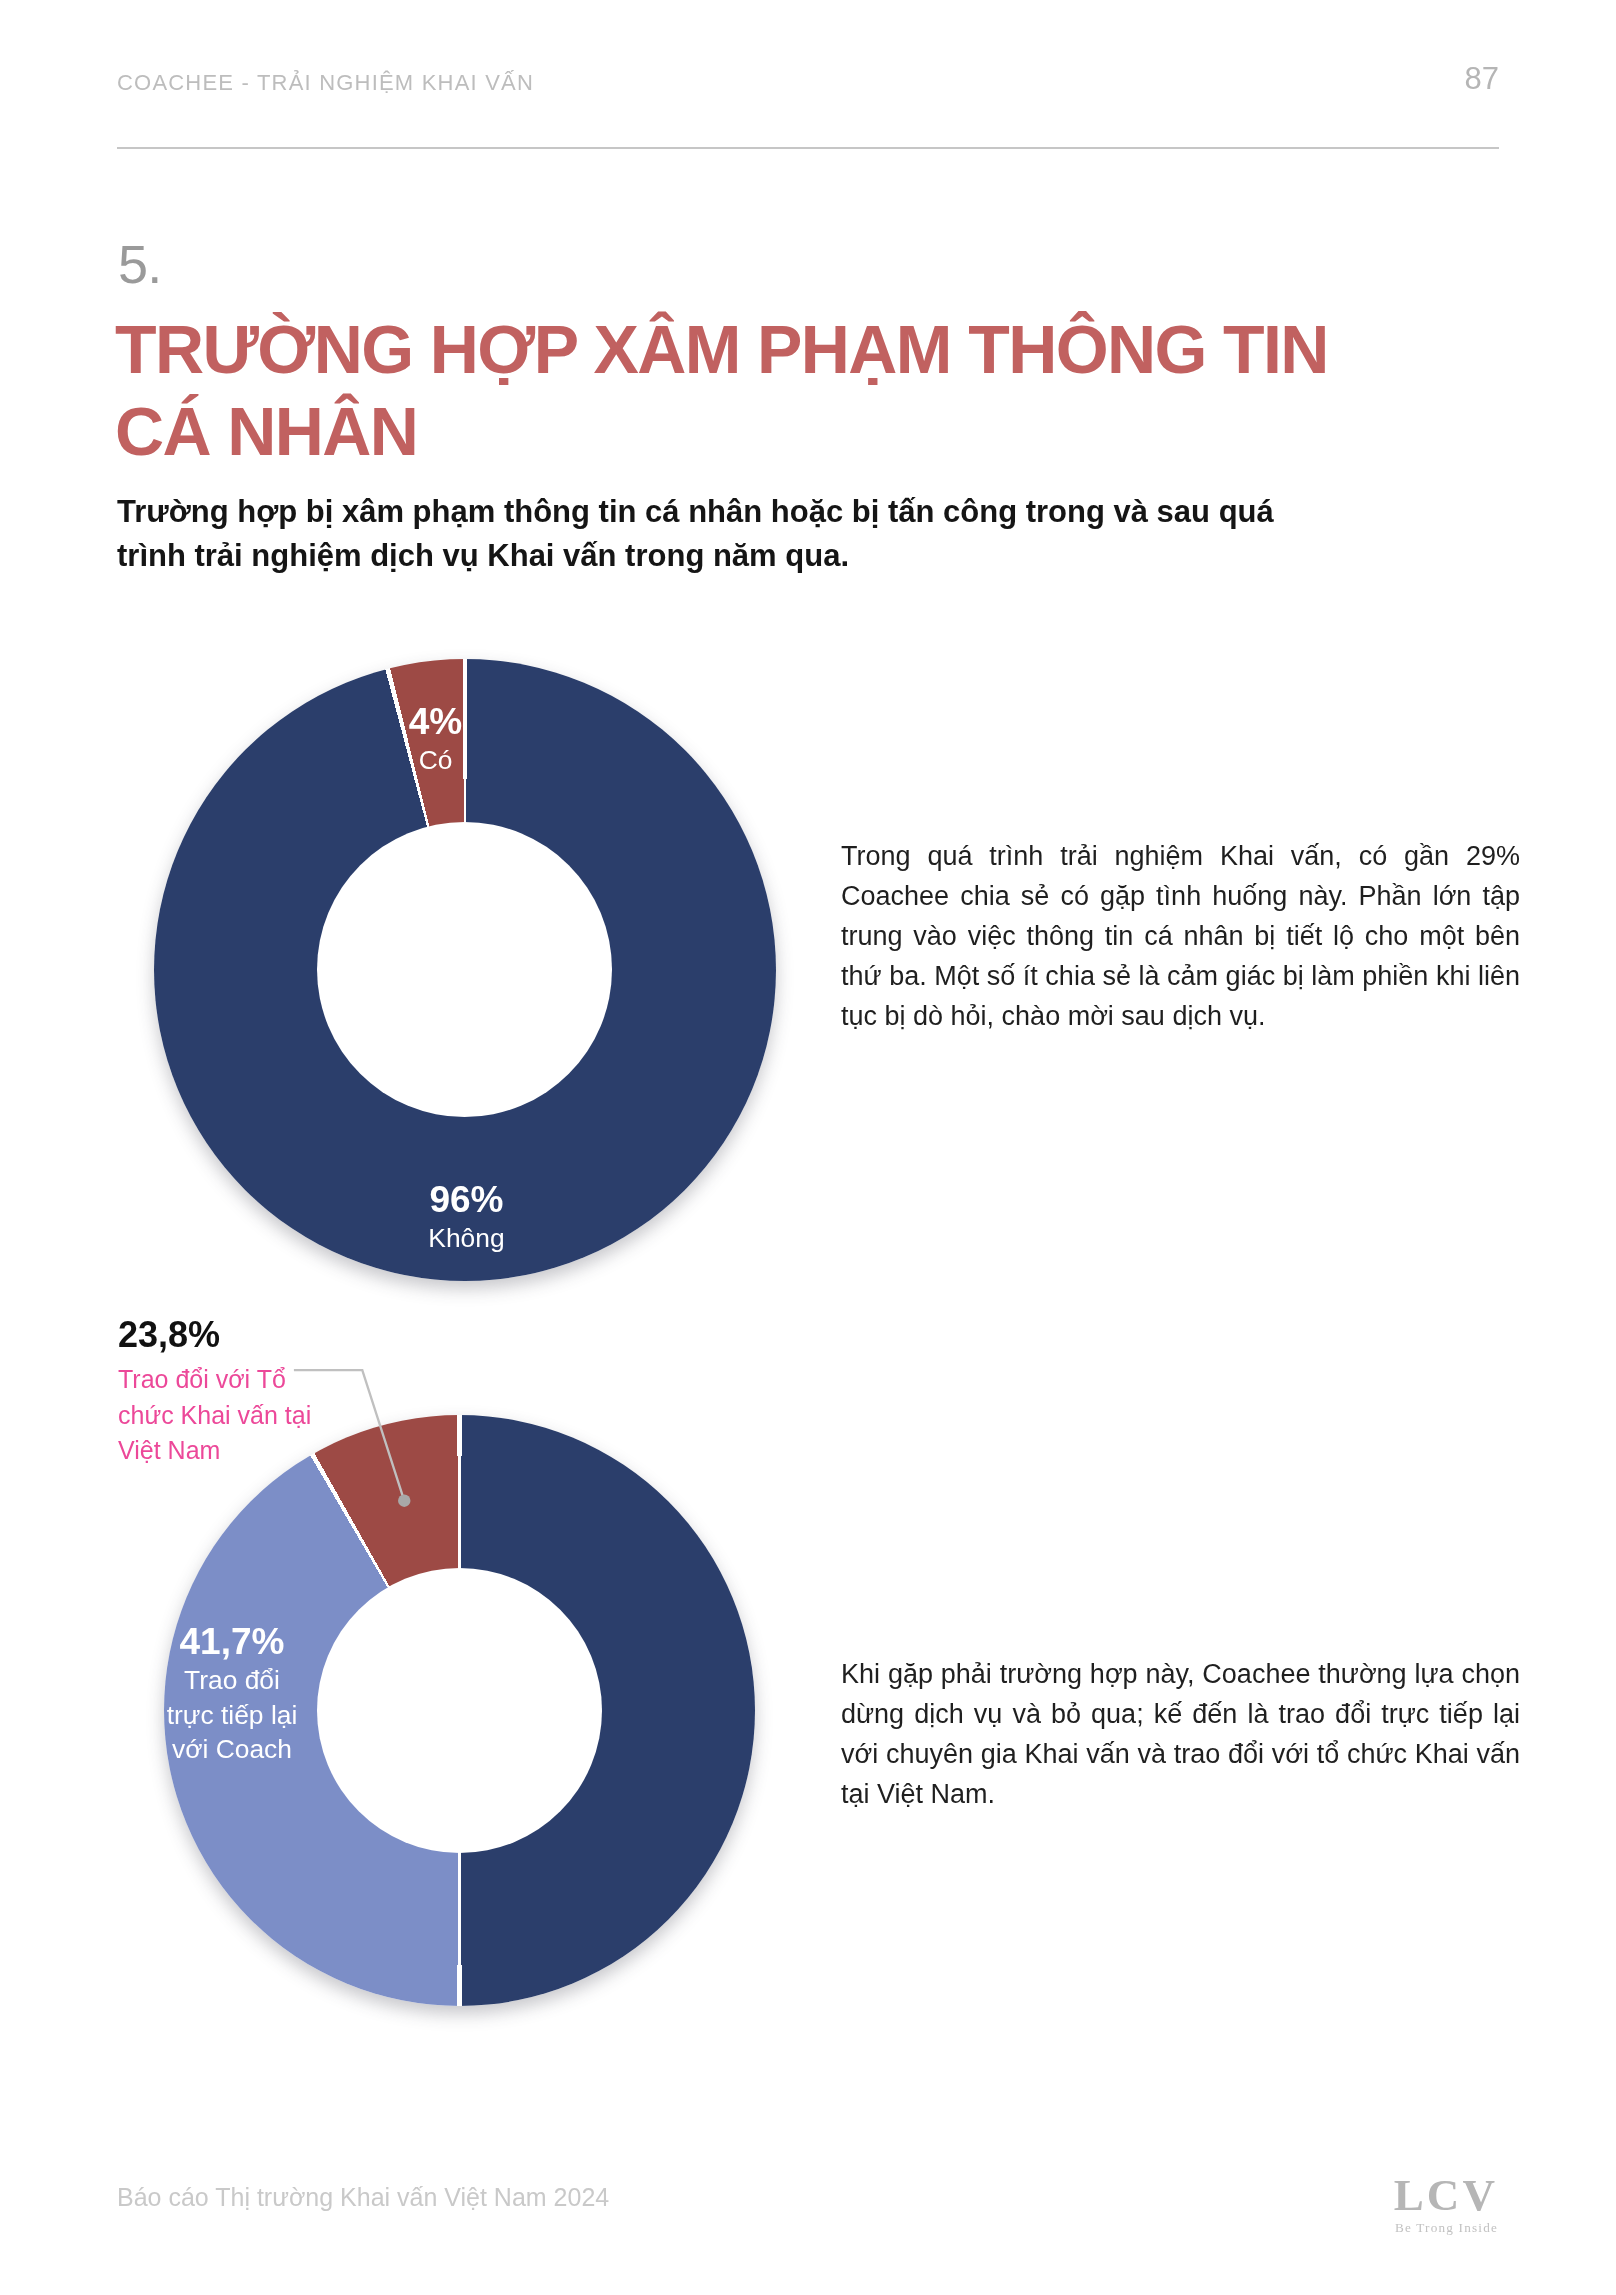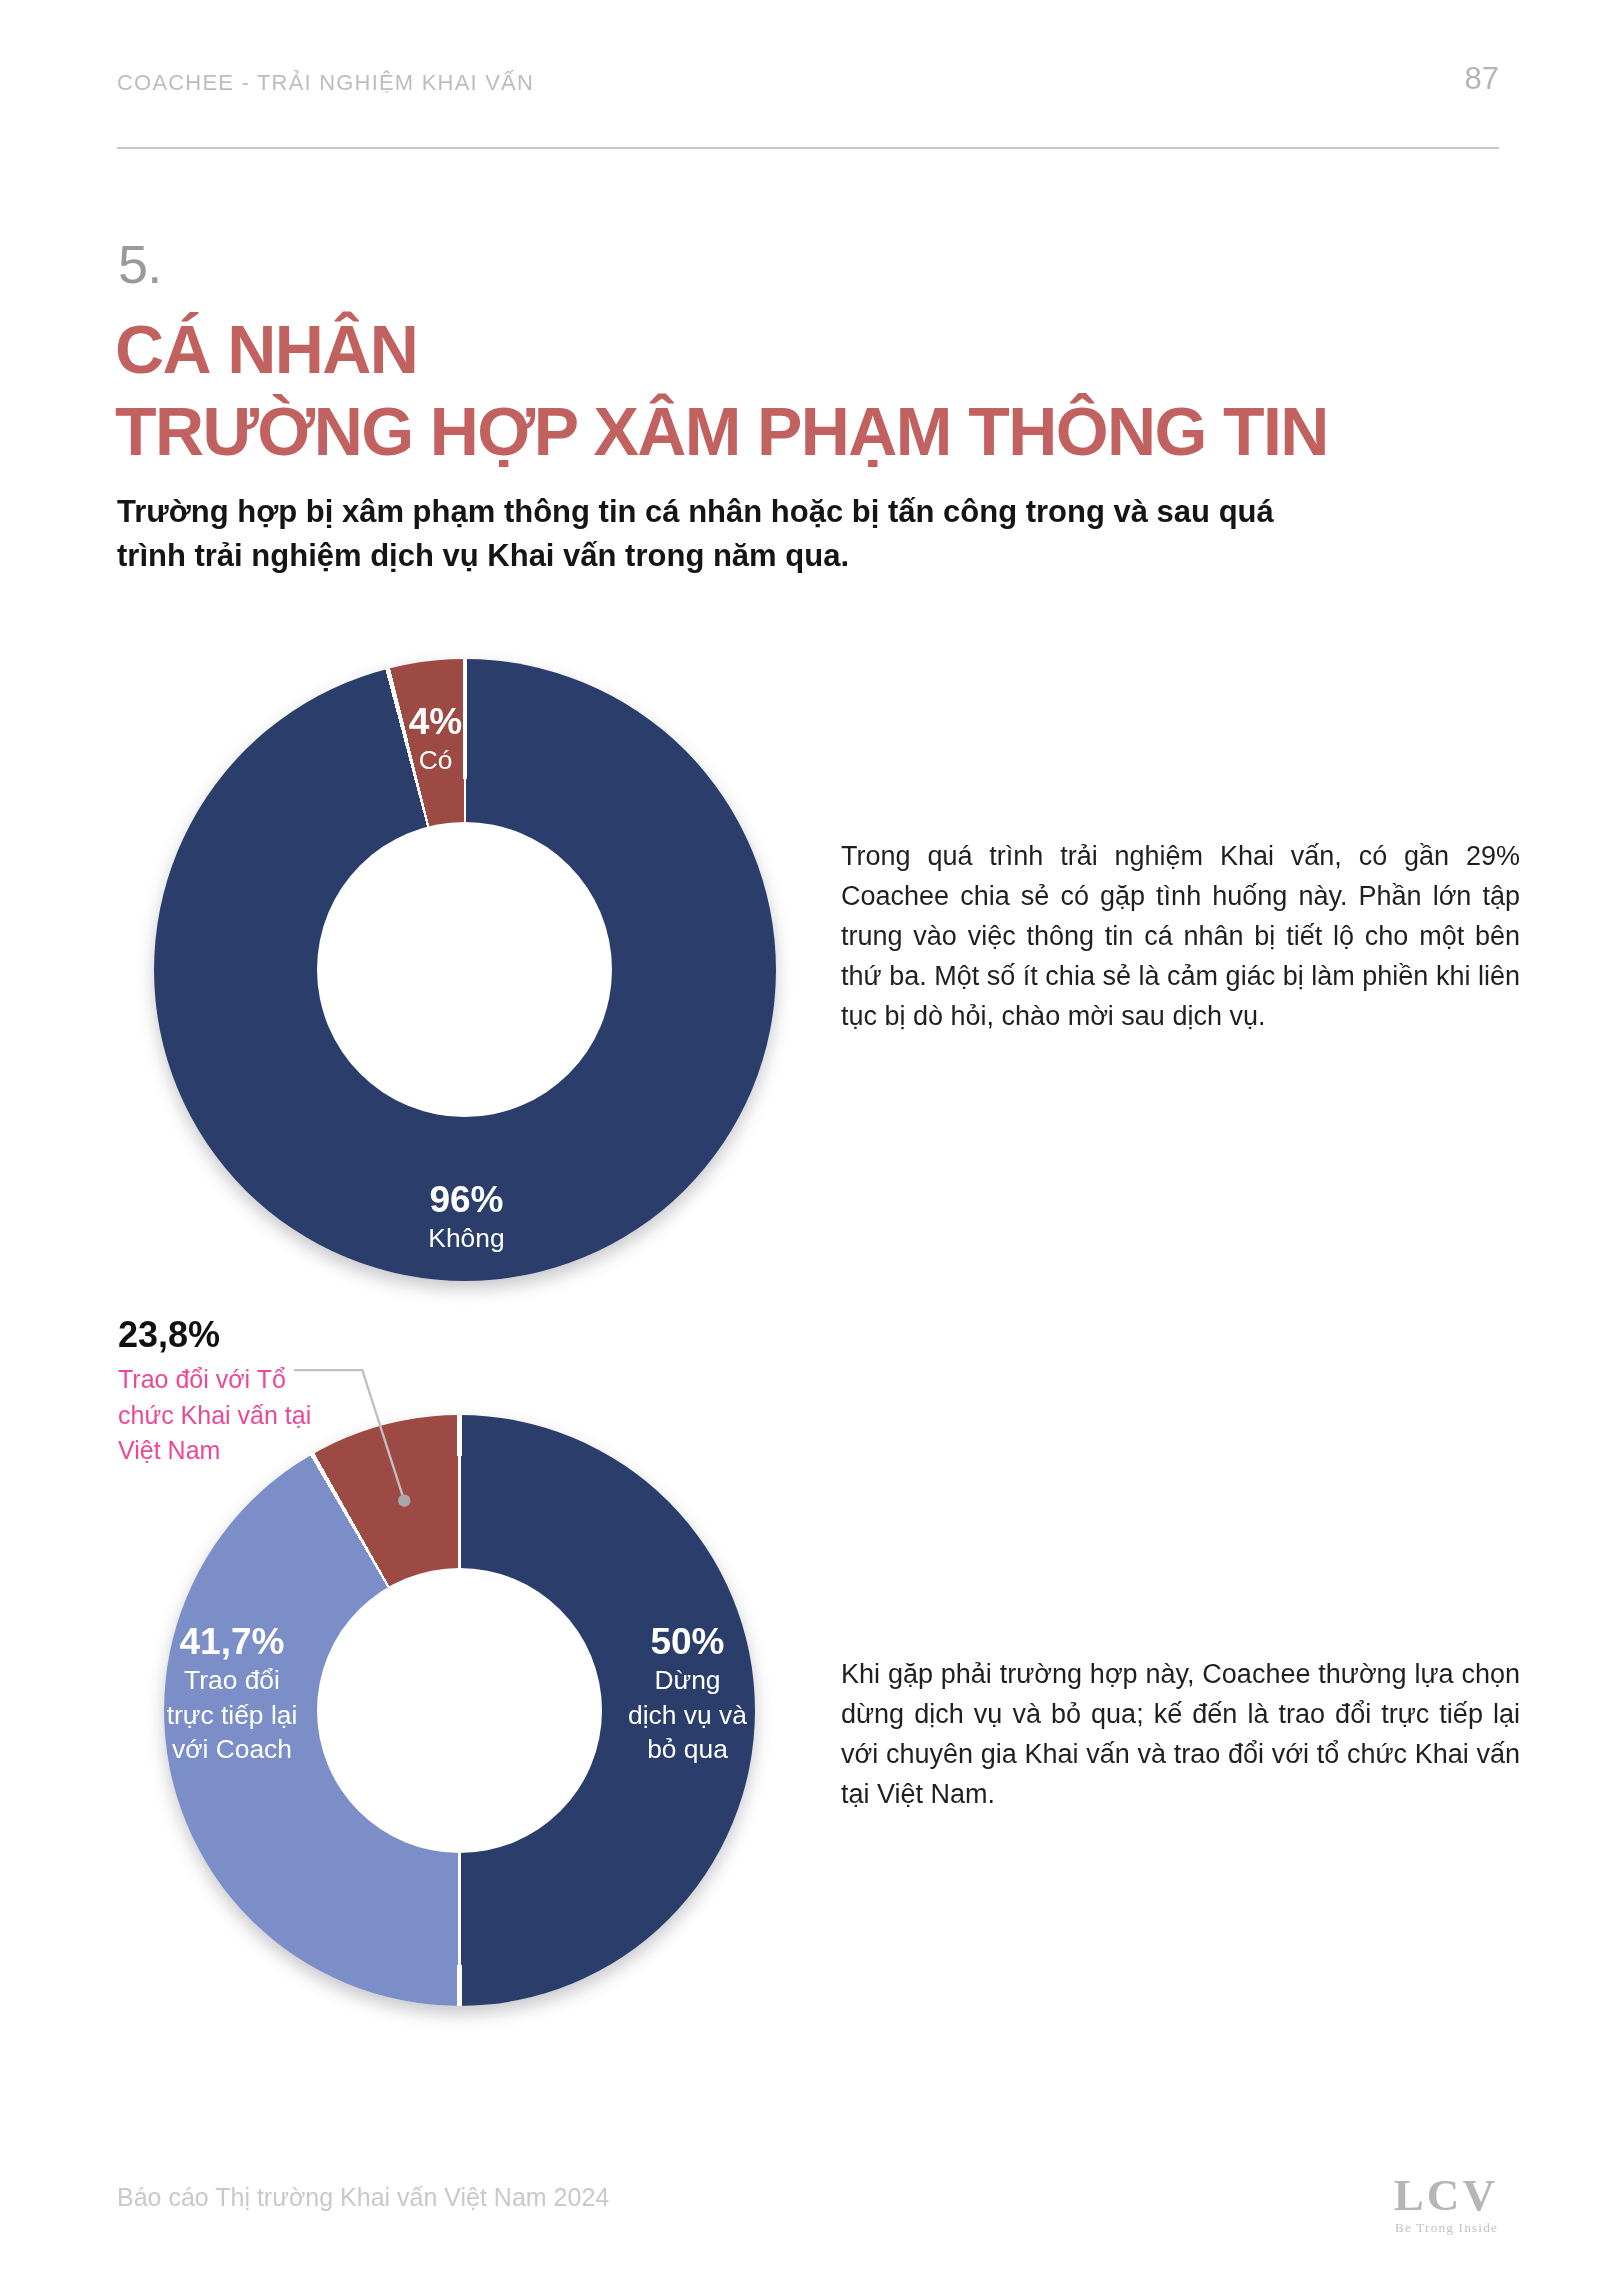--- a/index.html
+++ b/index.html
@@ -67,22 +67,22 @@
 <body>
 
 <div class="page">
 
   <div class="abs header-title">COACHEE - TRẢI NGHIỆM KHAI VẤN</div>
   <div class="abs page-number">87</div>
   <div class="abs rule"></div>
 
   <div class="abs section-number">5.</div>
   <div class="abs section-title">
+    <div>TRƯỜNG HỢP XÂM PHẠM THÔNG TIN</div>
     <div>CÁ NHÂN</div>
-    <div>TRƯỜNG HỢP XÂM PHẠM THÔNG TIN</div>
   </div>
   <div class="abs section-subtitle">Trường hợp bị xâm phạm thông tin cá nhân hoặc bị tấn công trong và sau quá trình trải nghiệm dịch vụ Khai vấn trong năm qua.</div>
 
   <div id="donut1" class="abs donut" style="background: conic-gradient(rgb(255, 255, 255) 0deg, rgb(255, 255, 255) 0.45deg, rgb(43, 62, 107) 0.45deg, rgb(43, 62, 107) 345.15deg, rgb(255, 255, 255) 345.15deg, rgb(255, 255, 255) 345.6deg, rgb(255, 255, 255) 345.6deg, rgb(255, 255, 255) 346.05deg, rgb(157, 74, 69) 346.05deg, rgb(157, 74, 69) 359.55deg, rgb(255, 255, 255) 359.55deg, rgb(255, 255, 255) 360deg);">
     <div class="donut-hole"></div>
   </div>
   <div class="abs slice-label lbl-d1-yes">
     <div class="pct">4%</div>
     <div class="name">Có</div>
   </div>
@@ -103,28 +103,20 @@
   </div>
 
   <svg class="abs leader-svg" viewBox="0 0 2079 2953" xmlns="http://www.w3.org/2000/svg">
     <polyline points="378,1763 466,1763 519,1928" fill="none" stroke="#c0c0c0" stroke-width="3"></polyline>
     <circle cx="520" cy="1931" r="8" fill="#a8a8a8"></circle>
   </svg>
 
   <div id="donut2" class="abs donut" style="background: conic-gradient(rgb(255, 255, 255) 0deg, rgb(255, 255, 255) 0.45deg, rgb(43, 62, 107) 0.45deg, rgb(43, 62, 107) 179.55deg, rgb(255, 255, 255) 179.55deg, rgb(255, 255, 255) 180deg, rgb(255, 255, 255) 180deg, rgb(255, 255, 255) 180.45deg, rgb(124, 142, 199) 180.45deg, rgb(124, 142, 199) 329.67deg, rgb(255, 255, 255) 329.67deg, rgb(255, 255, 255) 330.12deg, rgb(255, 255, 255) 330.12deg, rgb(255, 255, 255) 330.57deg, rgb(157, 74, 69) 330.57deg, rgb(157, 74, 69) 359.55deg, rgb(255, 255, 255) 359.55deg, rgb(255, 255, 255) 360deg);">
     <div class="donut-hole"></div>
   </div>
-  <div class="abs slice-label lbl-d2-stop">
-    <div class="pct">50%</div>
-    <div class="name">
-      <div>Dừng</div>
-      <div>dịch vụ và</div>
-      <div>bỏ qua</div>
-    </div>
-  </div>
   <div class="abs slice-label lbl-d2-coach">
     <div class="pct">41,7%</div>
     <div class="name">
       <div>Trao đổi</div>
       <div>trực tiếp lại</div>
       <div>với Coach</div>
     </div>
   </div>
 
   <div id="para2" class="abs para">Khi gặp phải trường hợp này, Coachee thường lựa chọn dừng dịch vụ và bỏ qua; kế đến là trao đổi trực tiếp lại với chuyên gia Khai vấn và trao đổi với tổ chức Khai vấn tại Việt Nam.</div>

